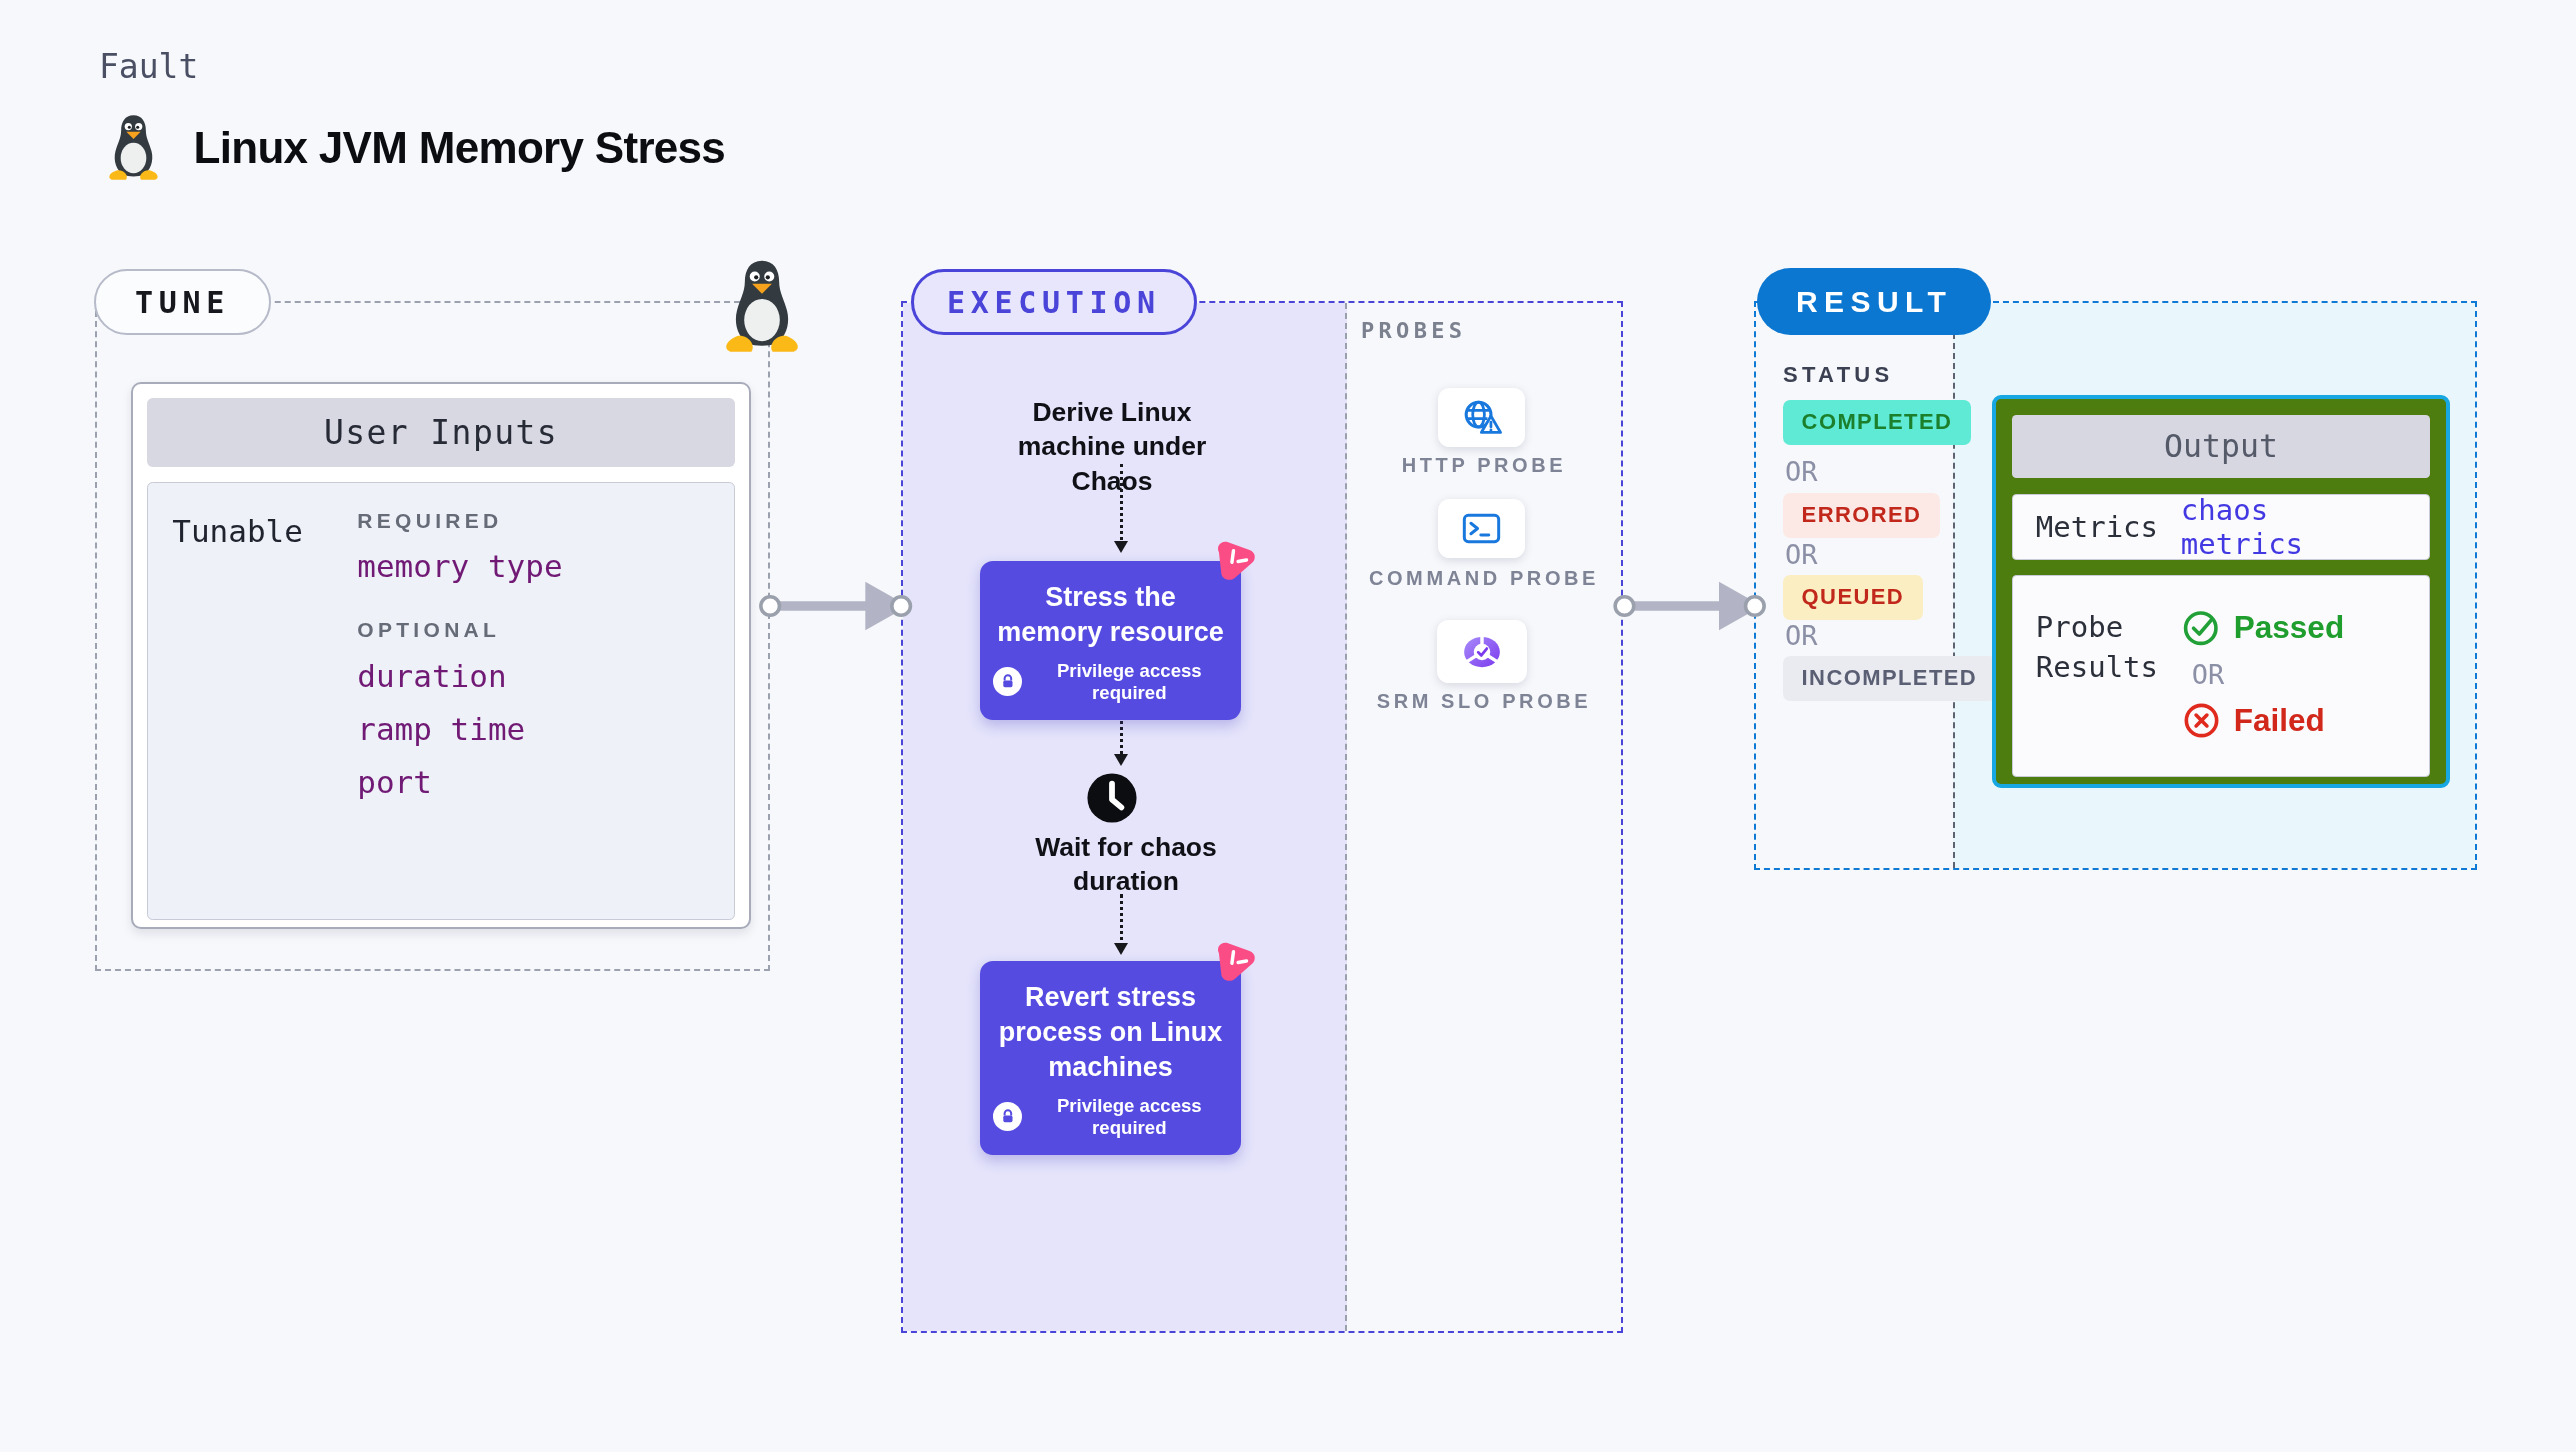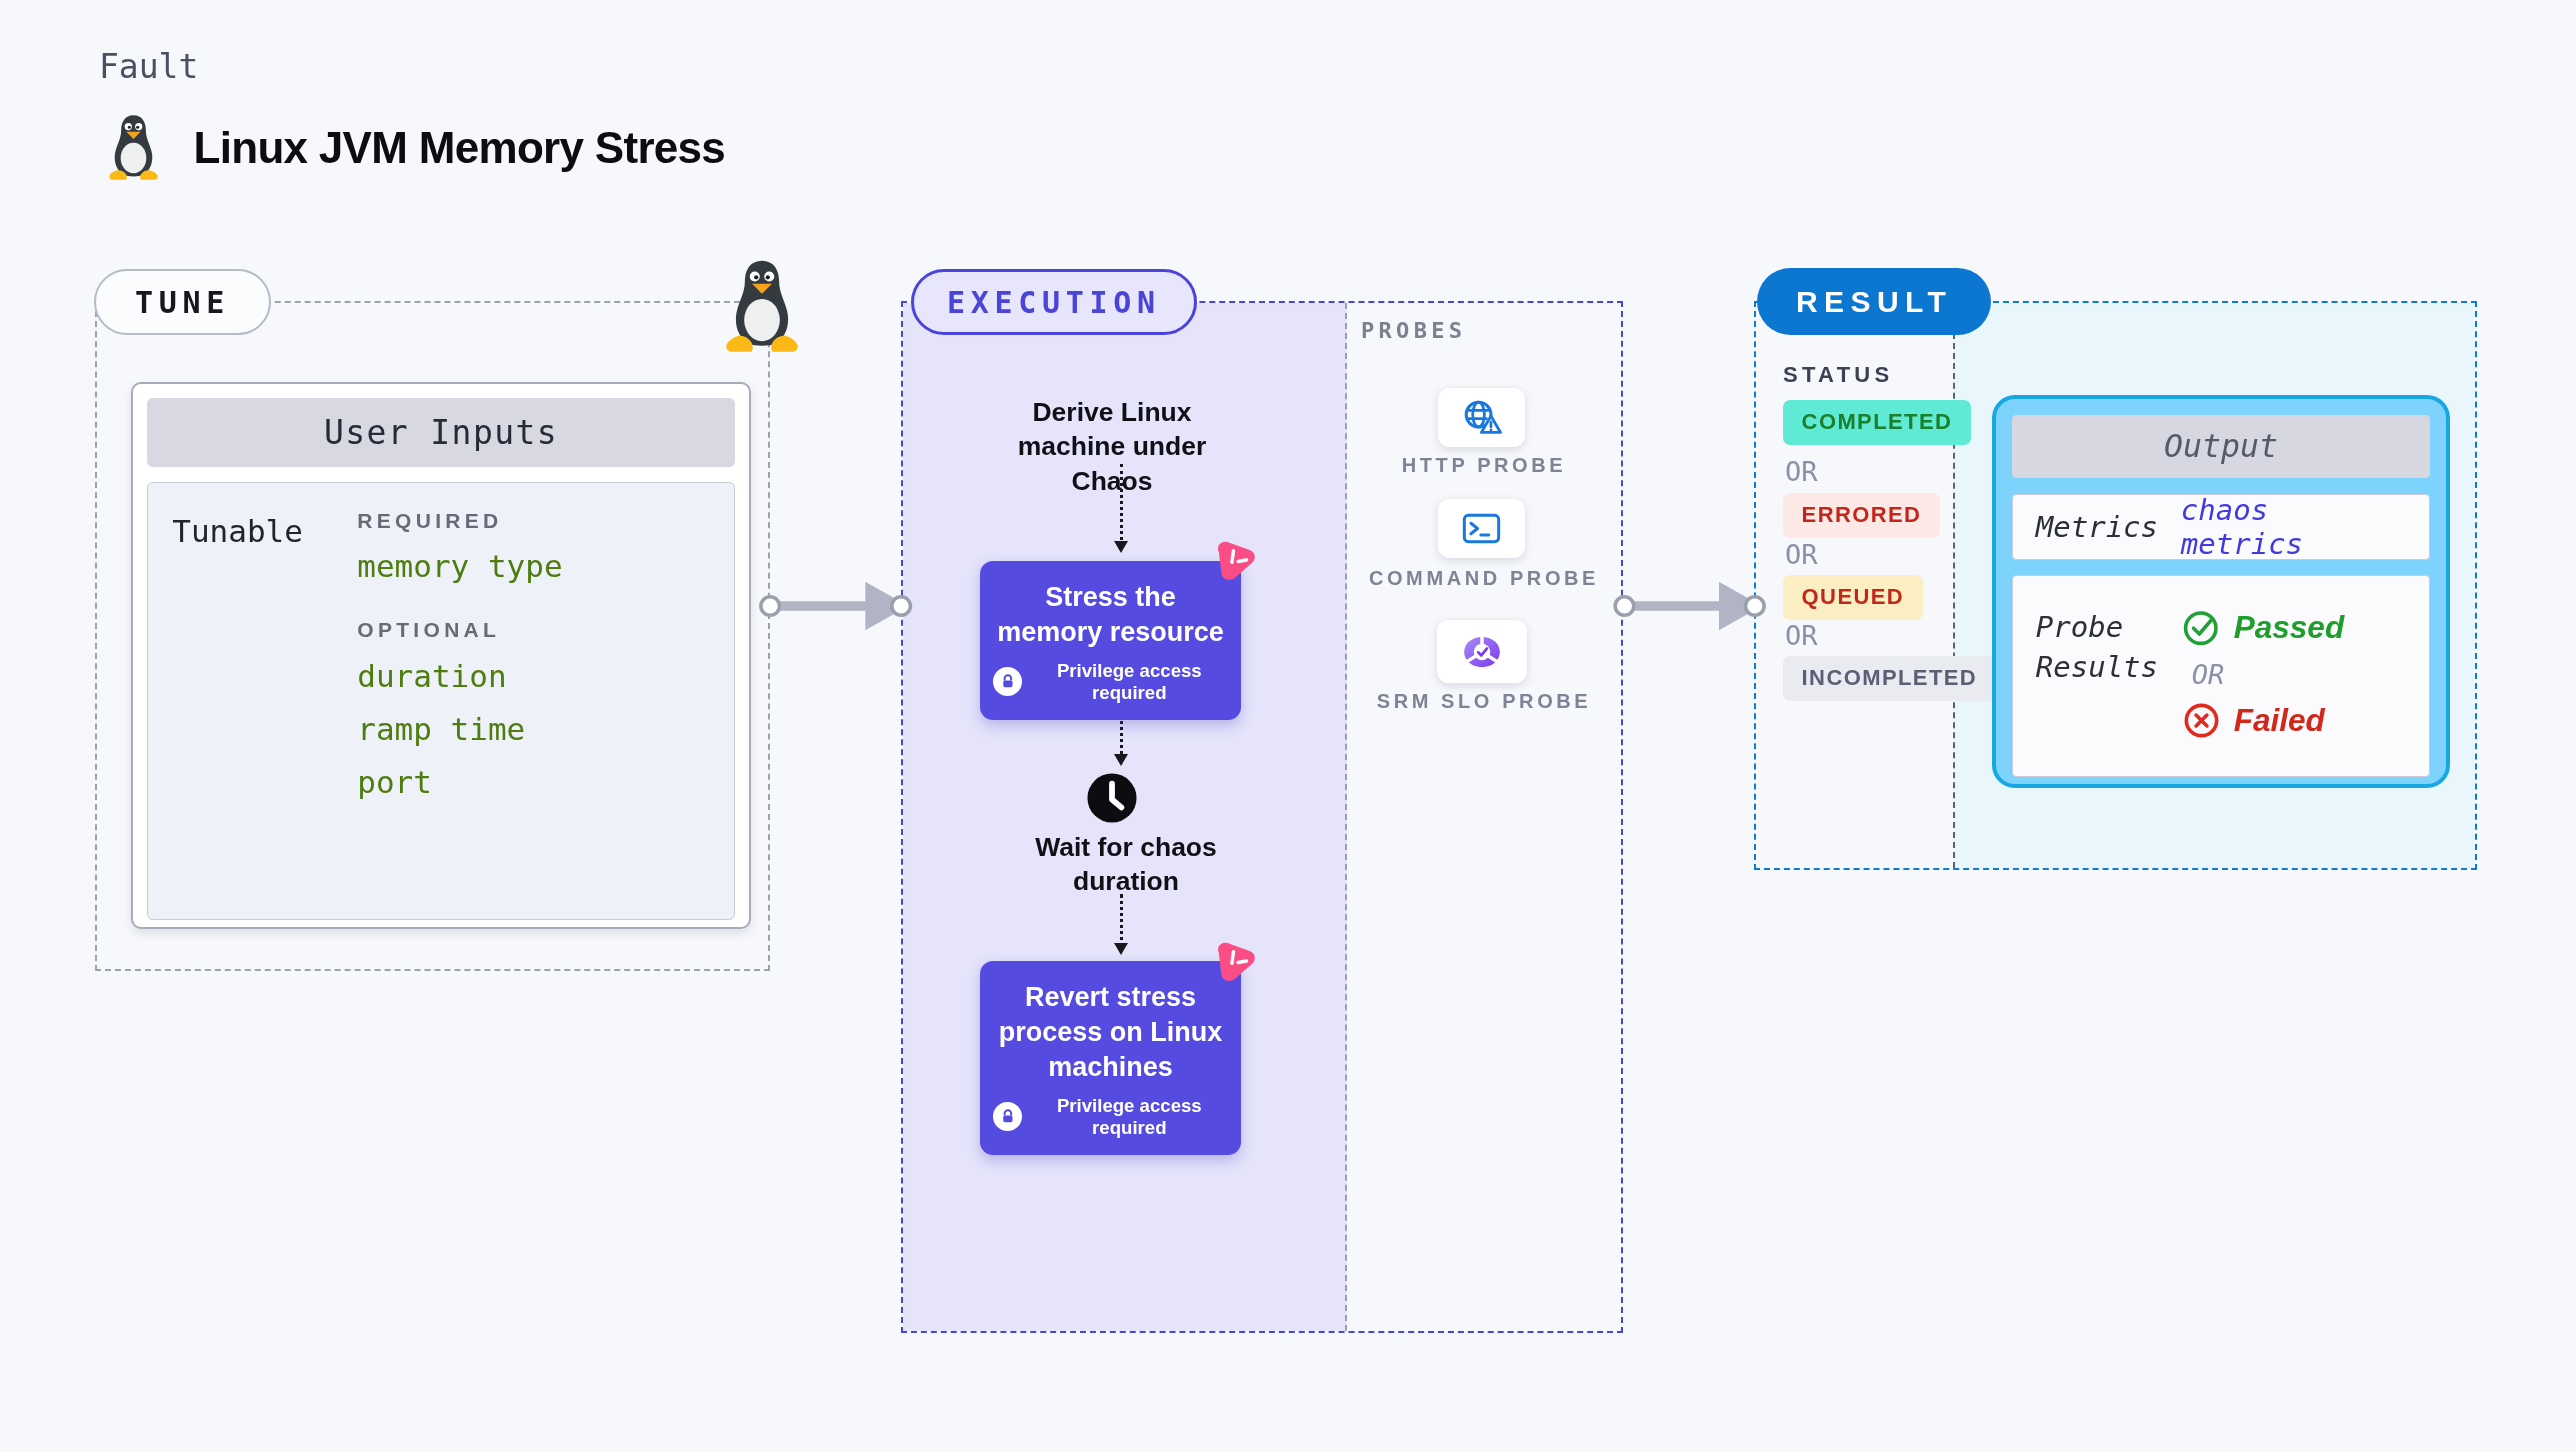--- a/index.html
+++ b/index.html
@@ -27,21 +27,21 @@
     border:2.1px solid #a8acba; border-radius:10px; padding:14.3px;
     box-shadow:0 4.3px 10px rgba(90,95,120,.14); }
   .ui-header { height:69px; background:#d8d8e2; border-radius:5.7px; display:flex; align-items:center;
     justify-content:center; font-size:33px; color:#272b36; letter-spacing:1.4px; }
   .ui-body { margin-top:14.3px; height:438px; background:#eff1f8; border:1.4px solid #c7cad7;
     border-radius:5.7px; position:relative; }
   .tunable-label { left:24px; top:30px; font-size:31px; color:#20242e; }
   .param-col { left:209px; top:26px; display:flex; flex-direction:column; align-items:flex-start; }
   .param-sec-label { font-weight:700; font-size:21px; color:#666b78; letter-spacing:4.3px; margin-bottom:15.8px; }
   .param-sec-label.second { margin-top:17px; }
-  .param-link { font-size:31px; color:#4d7c0f; margin-bottom:17px; text-decoration:none; cursor:pointer; }
+  .param-link { font-size:31px; color:#701a75; margin-bottom:17px; text-decoration:none; cursor:pointer; }
 
   
   .arrow-svg { position:absolute; z-index:4; }
 
   
   .exec-box { left:901px; top:301px; width:722px; height:1032px; border:2.9px dashed #4a44d8; }
   .exec-purple { position:absolute; left:0; top:0; height:100%; width:444px; background:#e5e4fb;
     border-right:2.1px dashed #9aa0ac; }
   .exec-badge { left:911px; top:269px; height:66px; padding:0 33px; background:#e7e6fc;
     border:3.6px solid #4a44d8; color:#4a44d8; font-size:30px; font-weight:700; letter-spacing:5.7px; }
@@ -86,22 +86,22 @@
     border-left:2.1px dashed #5d6370; }
   .result-badge { left:1757px; top:268px; height:67px; padding:0 39px; background:#0b77d1; color:#fff;
     font-weight:800; font-size:30px; letter-spacing:6.4px; font-family:"Liberation Sans",sans-serif; }
   .status-title { left:1783px; top:362px; font-weight:800; font-size:22px; color:#3b4052; letter-spacing:4.3px; }
   .status-badge { padding:9.3px 18.6px; border-radius:7.2px; font-weight:800; font-size:22px; letter-spacing:1.4px; }
   .sb1 { left:1783px; top:400px; } .sb2 { left:1783px; top:493px; }
   .sb3 { left:1783px; top:575px; } .sb4 { left:1783px; top:656px; }
   .or-text { font-size:27px; color:#8b90a6; }
   .or1 { left:1785px; top:456px; } .or2 { left:1785px; top:539px; } .or3 { left:1785px; top:620px; }
 
-  .output-card { left:1992px; top:395px; width:458px; height:393px; background:#7dd3fc;
-    border:4.3px solid #17a7e2; border-radius:23px; padding:15.8px; z-index:2;font-style:italic; }
+  .output-card { left:1992px; top:395px; width:458px; height:393px; background:#4d7c0f;
+    border:4.3px solid #17a7e2; border-radius:9px; padding:15.8px; z-index:2; }
   .output-header { height:63px; background:#d7d7e1; border-radius:4.3px; display:flex; align-items:center;
     justify-content:center; font-size:31.5px; color:#555a69; }
   .out-row { border:1.4px solid #c9ccd8; border-radius:4.3px; background:#fbfbfd; }
   .metrics-row { margin-top:15.8px; height:66px; display:flex; align-items:center; padding:0 23px; }
   .metrics-label { font-size:29px; color:#2b2f3a; width:136px; }
   .metrics-value { font-size:29px; color:#4339e2; margin-left:10px; cursor:pointer; }
   .pr-row { margin-top:15.8px; height:202px; display:flex; padding:32px 23px; }
   .pr-label { font-size:29px; color:#2b2f3a; width:136px; line-height:1.35; }
   .pr-values { margin-left:10px; display:flex; flex-direction:column; gap:11.5px; }
   .pr-line { display:flex; align-items:center; gap:13px; }

